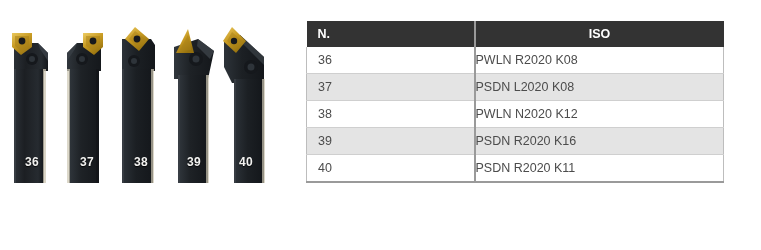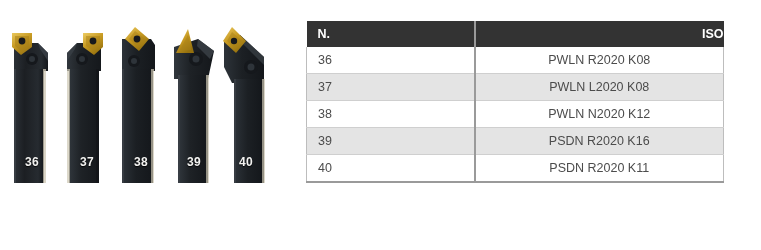--- a/index.html
+++ b/index.html
@@ -71,37 +71,37 @@
     height: 26px;
     line-height: 26px;
   }
   thead th.col-n {
     text-align: left;
     padding-left: 11px;
     border-right: 2px solid #9a9a9a;
     width: 156px;
   }
   thead th.col-iso {
-    text-align: right;
+    text-align: center;
   }
   tbody td {
     font-size: 12.5px;
     color: #4c4c4c;
     height: 26px;
     line-height: 26px;
     border-bottom: 1px solid #cfcfcf;
   }
   tbody td.col-n {
     text-align: left;
     padding-left: 11px;
     border-right: 2px solid #9a9a9a;
     border-left: 1px solid #bdbdbd;
   }
   tbody td.col-iso {
-    text-align: center;
+    text-align: left;
     border-right: 1px solid #bdbdbd;
   }
   tbody tr.alt td {
     background: #e4e4e4;
   }
   tbody tr.plain td {
     background: #ffffff;
   }
   tbody tr:last-child td {
     border-bottom: 2px solid #9a9a9a;
@@ -269,21 +269,21 @@
         <th class="col-iso">ISO</th>
       </tr>
     </thead>
     <tbody>
       <tr class="plain">
         <td class="col-n">36</td>
         <td class="col-iso">PWLN R2020 K08</td>
       </tr>
       <tr class="alt">
         <td class="col-n">37</td>
-        <td class="col-iso">PWLN L2020 K08</td>
+        <td class="col-iso">PSDN L2020 K08</td>
       </tr>
       <tr class="plain">
         <td class="col-n">38</td>
         <td class="col-iso">PWLN N2020 K12</td>
       </tr>
       <tr class="alt">
         <td class="col-n">39</td>
         <td class="col-iso">PSDN R2020 K16</td>
       </tr>
       <tr class="plain">

